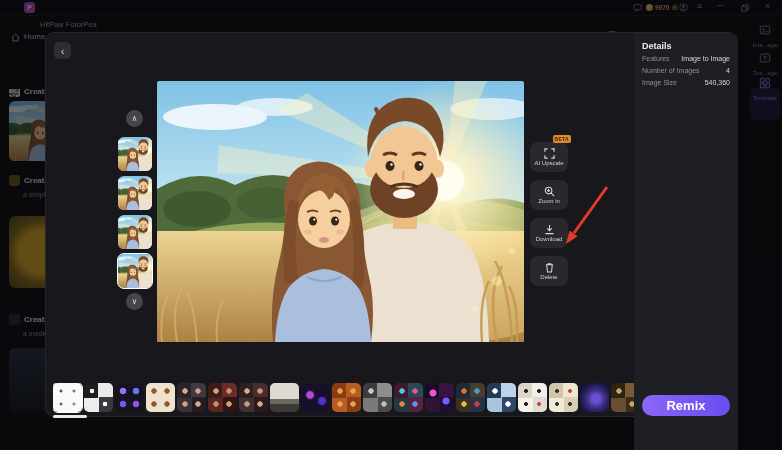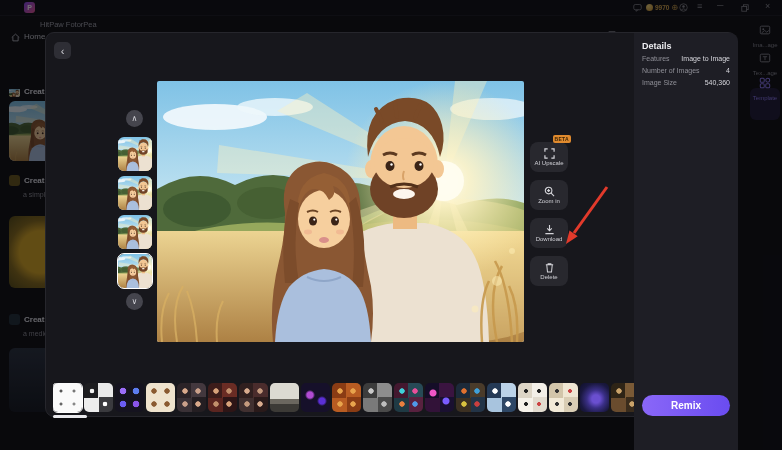--- a/index.html
+++ b/index.html
@@ -47,21 +47,21 @@
   .preview svg{display:block;}
   .img-box{position:absolute;left:111px;top:48px;width:367px;height:261px;background:#0e0e10;border-radius:2px;overflow:hidden;}
   .action-btn{position:absolute;left:484px;width:38px;height:30px;background:#28282e;border-radius:8px;display:flex;flex-direction:column;align-items:center;justify-content:center;gap:1px;}
   .albl{font-size:6px;color:#d0d0d6;white-space:nowrap;}
   .beta{position:absolute;top:-7px;right:-3px;background:#e08a2e;color:#3c2505;font-size:5px;font-weight:bold;padding:1px 2px;border-radius:2px;letter-spacing:.3px;}
   .details{position:absolute;left:588px;top:0;width:104px;height:443px;background:#1e1e25;border-radius:0 8px 8px 0;box-sizing:border-box;}
   .det-title{position:absolute;left:8px;top:8px;font-size:9px;font-weight:bold;color:#ececf0;}
   .det-row{position:absolute;left:8px;right:8px;height:10px;}
   .det-lbl{position:absolute;left:0;font-size:7px;color:#8f8f97;white-space:nowrap;}
   .det-val{position:absolute;right:0;font-size:7px;color:#d6d6dc;white-space:nowrap;}
-  .remix-btn{position:absolute;left:8px;top:362px;width:88px;height:21px;border-radius:11px;background:linear-gradient(90deg,#8a67f8,#6a4cf0);color:#fff;font-size:10px;font-weight:bold;display:flex;align-items:center;justify-content:center;}
+  .remix-btn{position:absolute;left:8px;top:362px;width:88px;height:21px;border-radius:11px;background:linear-gradient(90deg,#8a67f8,#6a4cf0);color:#fff;font-size:13px;font-weight:bold;display:flex;align-items:center;justify-content:center;}
   .strip{position:absolute;left:7px;top:350px;width:581px;height:31px;display:flex;gap:2px;overflow:hidden;}
   .tile{width:29px;height:29px;min-width:29px;border-radius:5px;background:#333;}
   .tile.sel{outline:1.5px solid #ffffff;}
   .scrollthumb{position:absolute;left:7px;top:382px;width:34px;height:2.5px;border-radius:2px;background:#e8e8ec;}
   .arrow-svg{position:absolute;left:503px;top:148px;width:64px;height:96px;pointer-events:none;}
 
   
   .t-white-doodles{background:
     radial-gradient(circle at 8px 8px,#555 1.2px,transparent 1.8px),
     radial-gradient(circle at 21px 8px,#777 1.2px,transparent 1.8px),

